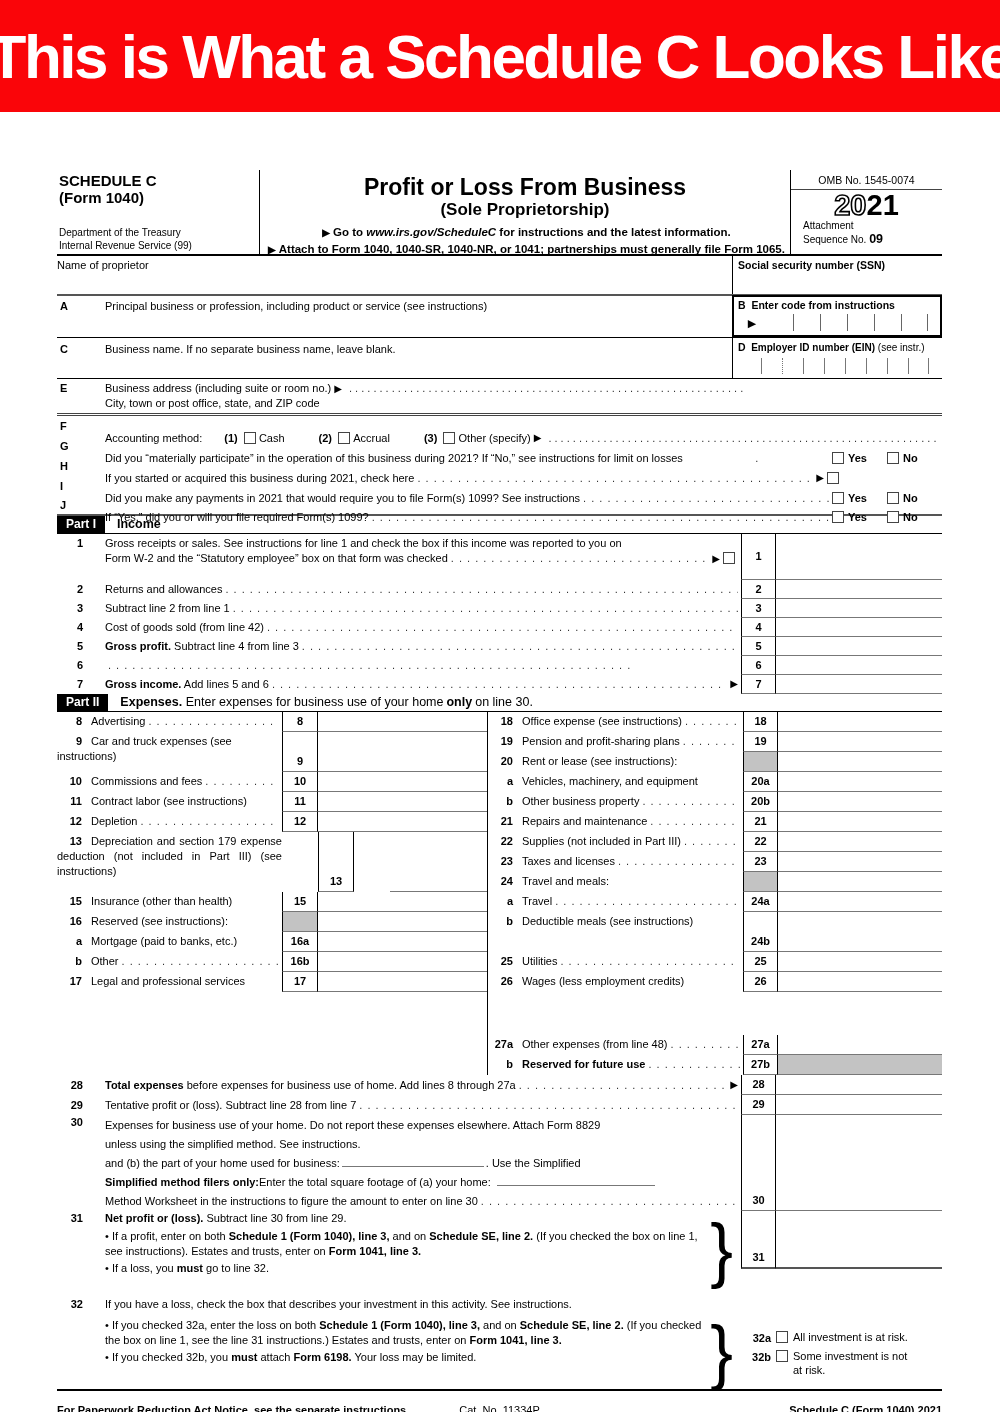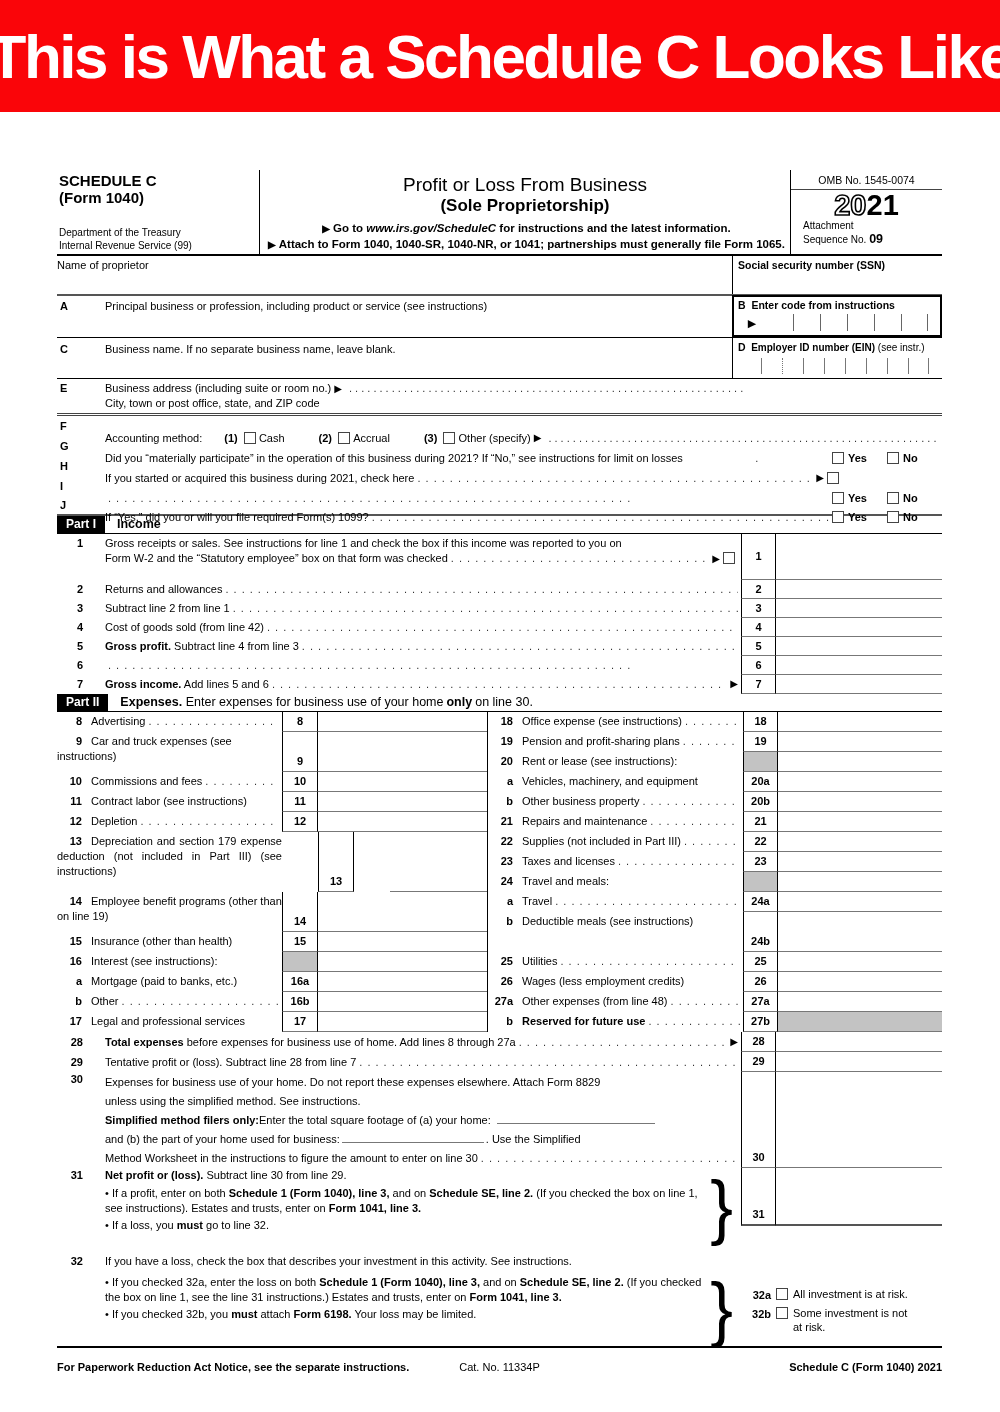--- a/index.html
+++ b/index.html
@@ -12,21 +12,21 @@
 
   
   .form { margin:58px 58px 0 57px; width:885px; font-size:11px; line-height:1.35; }
 
   
   .hdr { display:flex; border-bottom:2px solid #000; height:86px; }
   .hdr-left { width:203px; border-right:1px solid #000; padding:3px 4px 2px 2px; display:flex; flex-direction:column; }
   .hdr-left .sched { font-size:15px; font-weight:bold; line-height:1.1; }
   .hdr-left .dept { font-size:10px; margin-top:auto; line-height:1.25; }
   .hdr-center { flex:1; text-align:center; padding-top:5px; }
-  .hdr-center .title { font-size:19px; font-weight:normal; line-height:1.05; }
+  .hdr-center .title { font-size:23px; font-weight:bold; line-height:1.05; }
   .hdr-center .subtitle { font-size:17px; font-weight:bold; }
   .hdr-center .goline { font-size:11.5px; font-weight:bold; margin-top:3px; }
   .hdr-center .atline { font-size:11.5px; font-weight:bold; margin-top:1px; }
   .hdr-right { width:152px; border-left:1px solid #000; display:flex; flex-direction:column; }
   .omb { font-size:10.5px; text-align:center; padding:3px 0 2px; border-bottom:1px solid #444; }
   .year { text-align:center; font-weight:bold; font-size:29px; line-height:1.0; margin-top:1px; }
   .year .outline { color:#fff; -webkit-text-stroke:1.6px #000; }
   .attach-seq { font-size:10px; padding-left:12px; line-height:1.2; }
   .attach-seq b { font-size:12.5px; }
 
@@ -269,20 +269,21 @@
         <span class="dotlead">. . . . . . . . . . . . . . . . . . . . . . . . . . . . . . . . . . . . . . . . . . . . . . . . . . . . . . . . . . . . . . . . .</span>
         <span class="arrow">▶</span>
         <span class="cb"></span>
         <span style="width:103px;flex:none;"></span>
       </div>
     </div>
 
     <div class="row qrow">
       <span class="ltr">I</span>
       <div class="body">
+        <span>Did you make any payments in 2021 that would require you to file Form(s) 1099? See instructions</span>
         <span class="dotlead">. . . . . . . . . . . . . . . . . . . . . . . . . . . . . . . . . . . . . . . . . . . . . . . . . . . . . . . . . . . . . . . . .</span>
         <span class="yn">
             <span class="cb"></span>
             <span>Yes</span>
           </span>
         <span class="yn">
             <span class="cb"></span>
             <span>No</span>
           </span>
       </div>
@@ -430,37 +431,32 @@
               <span class="dotlead">. . . . . . . . . . . . . . . . . . . . . . . . . . . . . . . . . . . . . . . . . . . . . . . . . . . . . . . . . . . . . . . . .</span>
             </div>
           <div class="xcell">12</div>
             <div class="xamt"></div>
         </div>
         <div class="xrow" style="height:60px;gap:36px;">
           <div class="xwrap just" style="height:60px;"><span class="xn" style="display:inline-block;">13</span><span class="inner">Depreciation and section 179 expense deduction (not included in Part III) (see instructions)</span></div>
           <div class="xcell bottom">13</div>
             <div class="xamt"></div>
         </div>
-        <div class="xrow" style="height:40px;">
-          <div class="xwrap" style="height:40px;"><span class="xn" style="display:inline-block;">14</span><span class="inner">Employee benefit programs (other than on line 19)</span></div>
-          <div class="xcell bottom">14</div>
-            <div class="xamt"></div>
-        </div>
         <div class="xrow" style="height:20px;">
           <div class="xlab">
               <span class="xn">15</span>
               <span class="xtext">Insurance (other than health)</span>
             </div>
           <div class="xcell">15</div>
             <div class="xamt"></div>
         </div>
         <div class="xrow" style="height:20px;">
           <div class="xlab">
               <span class="xn">16</span>
-              <span class="xtext">Interest (see instructions):</span>
+              <span class="xtext">Reserved (see instructions):</span>
             </div>
           <div class="xcell shade"></div>
             <div class="xamt"></div>
         </div>
         <div class="xrow" style="height:20px;">
           <div class="xlab">
               <span class="xn">a</span>
               <span class="xtext">Mortgage (paid to banks, etc.)</span>
             </div>
           <div class="xcell">16a</div>
@@ -588,21 +584,21 @@
             <div class="xamt"></div>
         </div>
         <div class="xrow" style="height:20px;">
           <div class="xlab">
               <span class="xn">26</span>
               <span class="xtext">Wages (less employment credits)</span>
             </div>
           <div class="xcell">26</div>
             <div class="xamt"></div>
         </div>
-        <div class="xrow" style="height:20px;">
+        <div class="xrow" style="height:20px;margin-top:43px;">
           <div class="xlab">
               <span class="xn">27a</span>
               <span class="xtext">Other expenses (from line 48)</span>
               <span class="dotlead">. . . . . . . . . . . . . . . . . . . . . . . . . . . . . . . . . . . . . . . . . . . . . . . . . . . . . . . . . . . . . . . . .</span>
             </div>
           <div class="xcell">27a</div>
             <div class="xamt"></div>
         </div>
         <div class="xrow" style="height:20px;">
           <div class="xlab">
@@ -632,30 +628,30 @@
               <span>Tentative profit or (loss). Subtract line 28 from line 7</span>
               <span class="dotlead">. . . . . . . . . . . . . . . . . . . . . . . . . . . . . . . . . . . . . . . . . . . . . . . . . . . . . . . . . . . . . . . . .</span>
             </div>
         </div>
         <div style="height:96px; display:flex;">
           <span class="pnum" style="margin-left:0;">30</span>
           <div style="flex:1; min-width:0; line-height:19px; padding-top:1px;">
             <div class="just">Expenses for business use of your home. Do not report these expenses elsewhere. Attach Form 8829</div>
             <div>unless using the simplified method. See instructions.</div>
             <div class="pline" style="display:flex; align-items:baseline;">
+                <span>and (b) the part of your home used for business:</span>
+                <span class="blank" style="width:142px; margin:0 2px;"></span>
+                <span>. Use the Simplified</span>
+              </div>
+            <div class="pline" style="display:flex; align-items:baseline;">
                 <b>Simplified method filers only:</b>
                 <span> Enter the total square footage of (a) your home:</span>
                 <span class="blank" style="width:158px; margin-left:6px;"></span>
               </div>
             <div class="pline" style="display:flex; align-items:baseline;">
-                <span>and (b) the part of your home used for business:</span>
-                <span class="blank" style="width:142px; margin:0 2px;"></span>
-                <span>. Use the Simplified</span>
-              </div>
-            <div class="pline" style="display:flex; align-items:baseline;">
                 <span>Method Worksheet in the instructions to figure the amount to enter on line 30</span>
                 <span class="dotlead">. . . . . . . . . . . . . . . . . . . . . . . . . . . . . . . . . . . . . . . . . . . . . . . . . . . . . . . . . . . . . . . . .</span>
               </div>
           </div>
         </div>
         <div style="min-height:80px; position:relative;">
           <div style="display:flex;">
               <span class="pnum" style="margin-left:0;">31</span>
             <div style="flex:1; min-width:0;"><b>Net profit or (loss).</b><span> Subtract line 30 from line 29.</span></div>
           </div>

